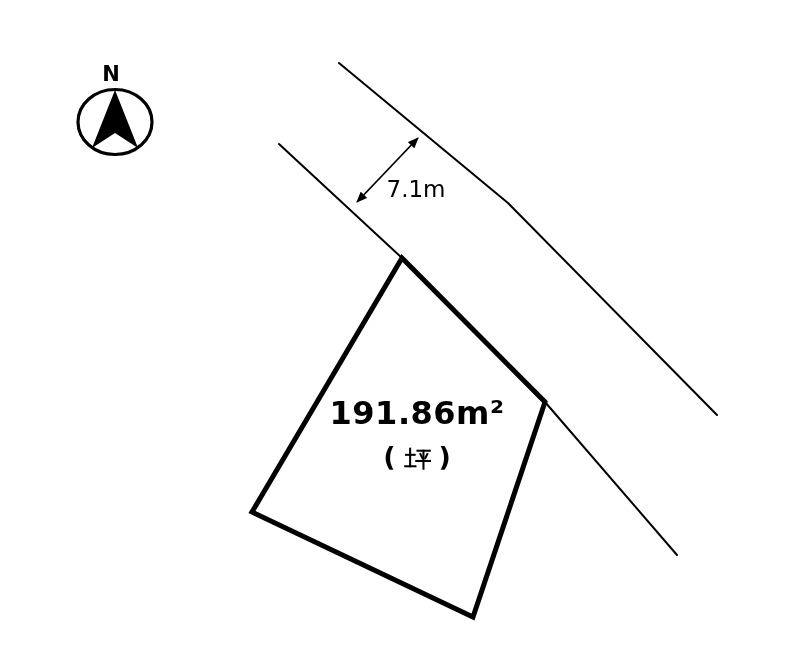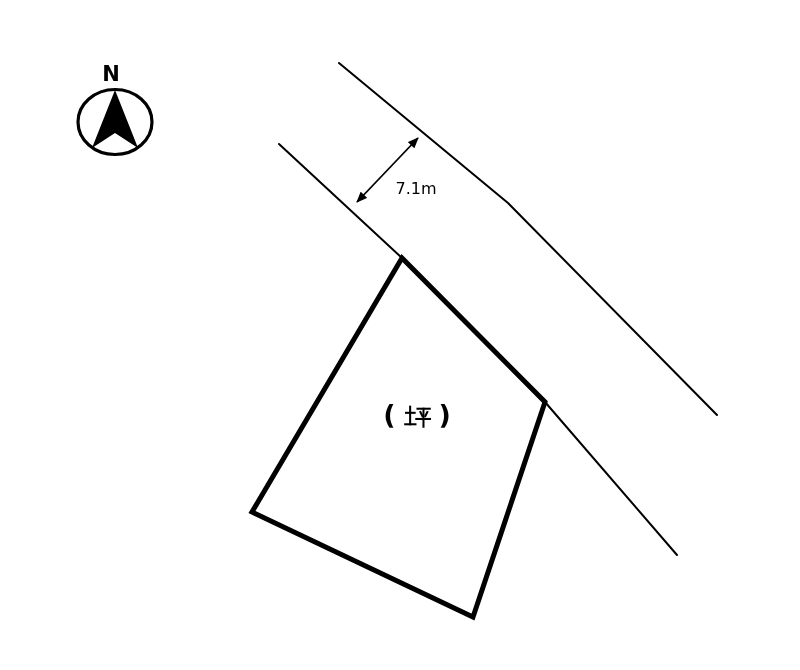--- a/index.html
+++ b/index.html
@@ -17,21 +17,21 @@
     display:flex;flex-direction:column;align-items:center;
   }
   .compass-n{
     font-size:21px;font-weight:bold;line-height:21px;letter-spacing:0;
     transform:translateX(-4px);
   }
   .compass-rose{display:block;margin-top:1px;}
 
   .road-width-label{
     position:absolute;left:371px;top:179px;width:90px;text-align:center;
-    font-size:16px;font-weight:500;line-height:20px;
+    font-size:23px;font-weight:500;line-height:20px;
   }
 
   .parcel-label{
     position:absolute;left:277px;top:392px;width:280px;text-align:center;
     font-weight:bold;
   }
   .parcel-area-sqm{font-size:32px;line-height:42px;letter-spacing:0.5px;}
   .parcel-area-tsubo{
     font-size:27px;line-height:40px;margin-top:3px;
     display:flex;align-items:center;justify-content:center;
@@ -65,20 +65,21 @@
     <div class="compass-n">N</div>
     <svg class="compass-rose" width="82" height="72" viewBox="0 0 82 72" xmlns="http://www.w3.org/2000/svg">
       <ellipse cx="41" cy="36" rx="37" ry="32.5" fill="none" stroke="#000" stroke-width="3.2"></ellipse>
       <polygon points="41,4 64,62 41,47 18,62" fill="#000"></polygon>
     </svg>
   </div>
 
   <div class="road-width-label">7.1m</div>
 
   <div class="parcel-label">
+    <div class="parcel-area-sqm">191.86m²</div>
     <div class="parcel-area-tsubo">
       <span class="paren">(</span>
       <svg class="tsubo-glyph" role="img" width="27" height="27" viewBox="0 0 33 33" xmlns="http://www.w3.org/2000/svg" aria-label="坪">
 
         <path d="M2.5 12 H13"></path>
         <path d="M7.5 4.5 V26"></path>
         <path d="M1.5 26 H14"></path>
 
         <path d="M16.5 7 H31.5"></path>
         <path d="M20 11 L22.5 16"></path>

